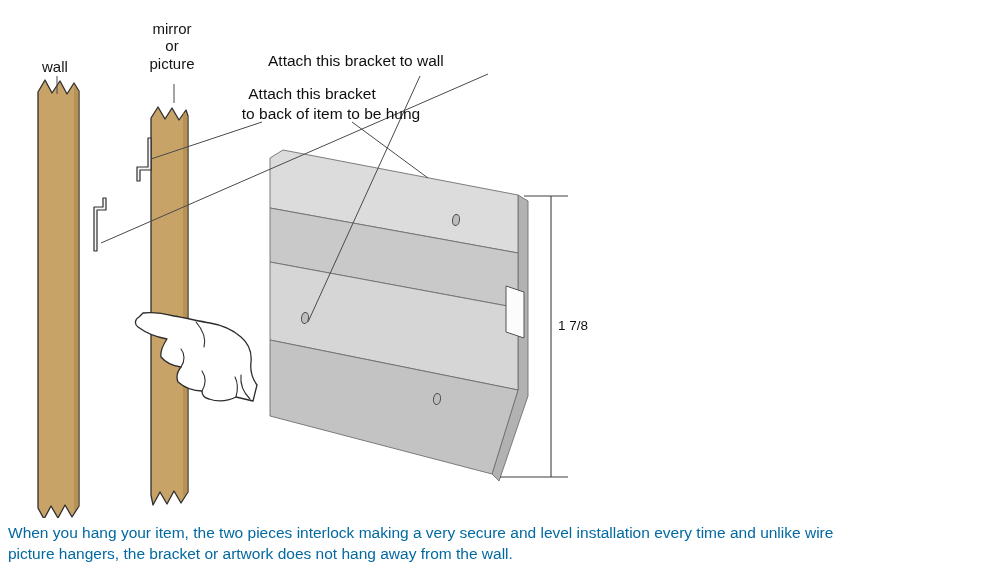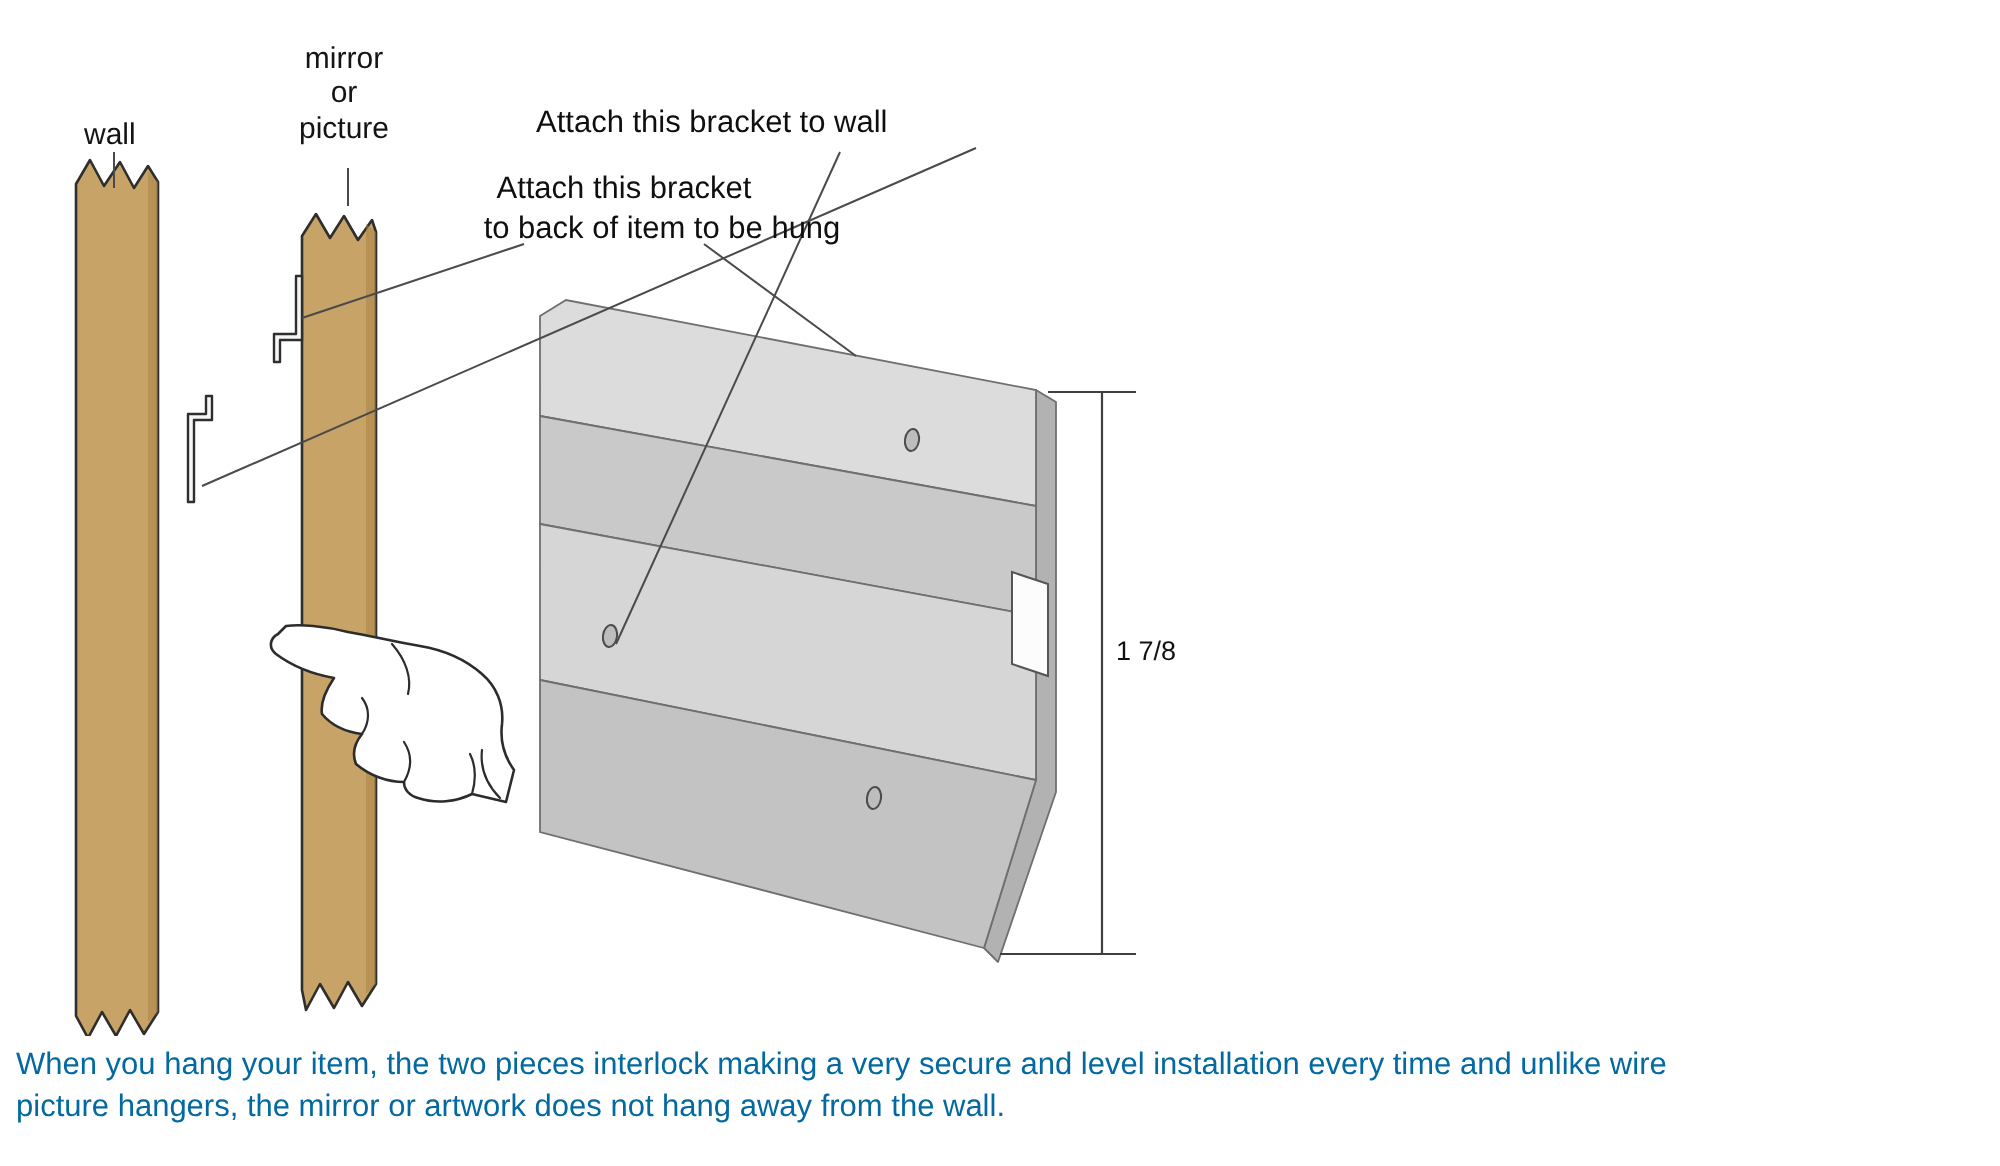--- a/index.html
+++ b/index.html
@@ -84,16 +84,16 @@
     <text class="lbl" x="172" y="34" text-anchor="middle">mirror</text>
     <text class="lbl" x="172" y="51" text-anchor="middle">or</text>
     <text class="lbl" x="172" y="69" text-anchor="middle">picture</text>
     <text class="lbl-big" x="268" y="66">Attach this bracket to wall</text>
     <text class="lbl-big" x="312" y="99" text-anchor="middle">Attach this bracket</text>
     <text class="lbl-big" x="331" y="119" text-anchor="middle">to back of item to be hung</text>
   </svg>
 
   <div class="caption">
     <div>When you hang your item, the two pieces interlock making a very secure and level installation every time and unlike wire</div>
-    <div>picture hangers, the mirror or artwork does not hang away from the wall.</div>
+    <div>picture hangers, the bracket or artwork does not hang away from the wall.</div>
   </div>
 
 </div>
 
 </body></html>

